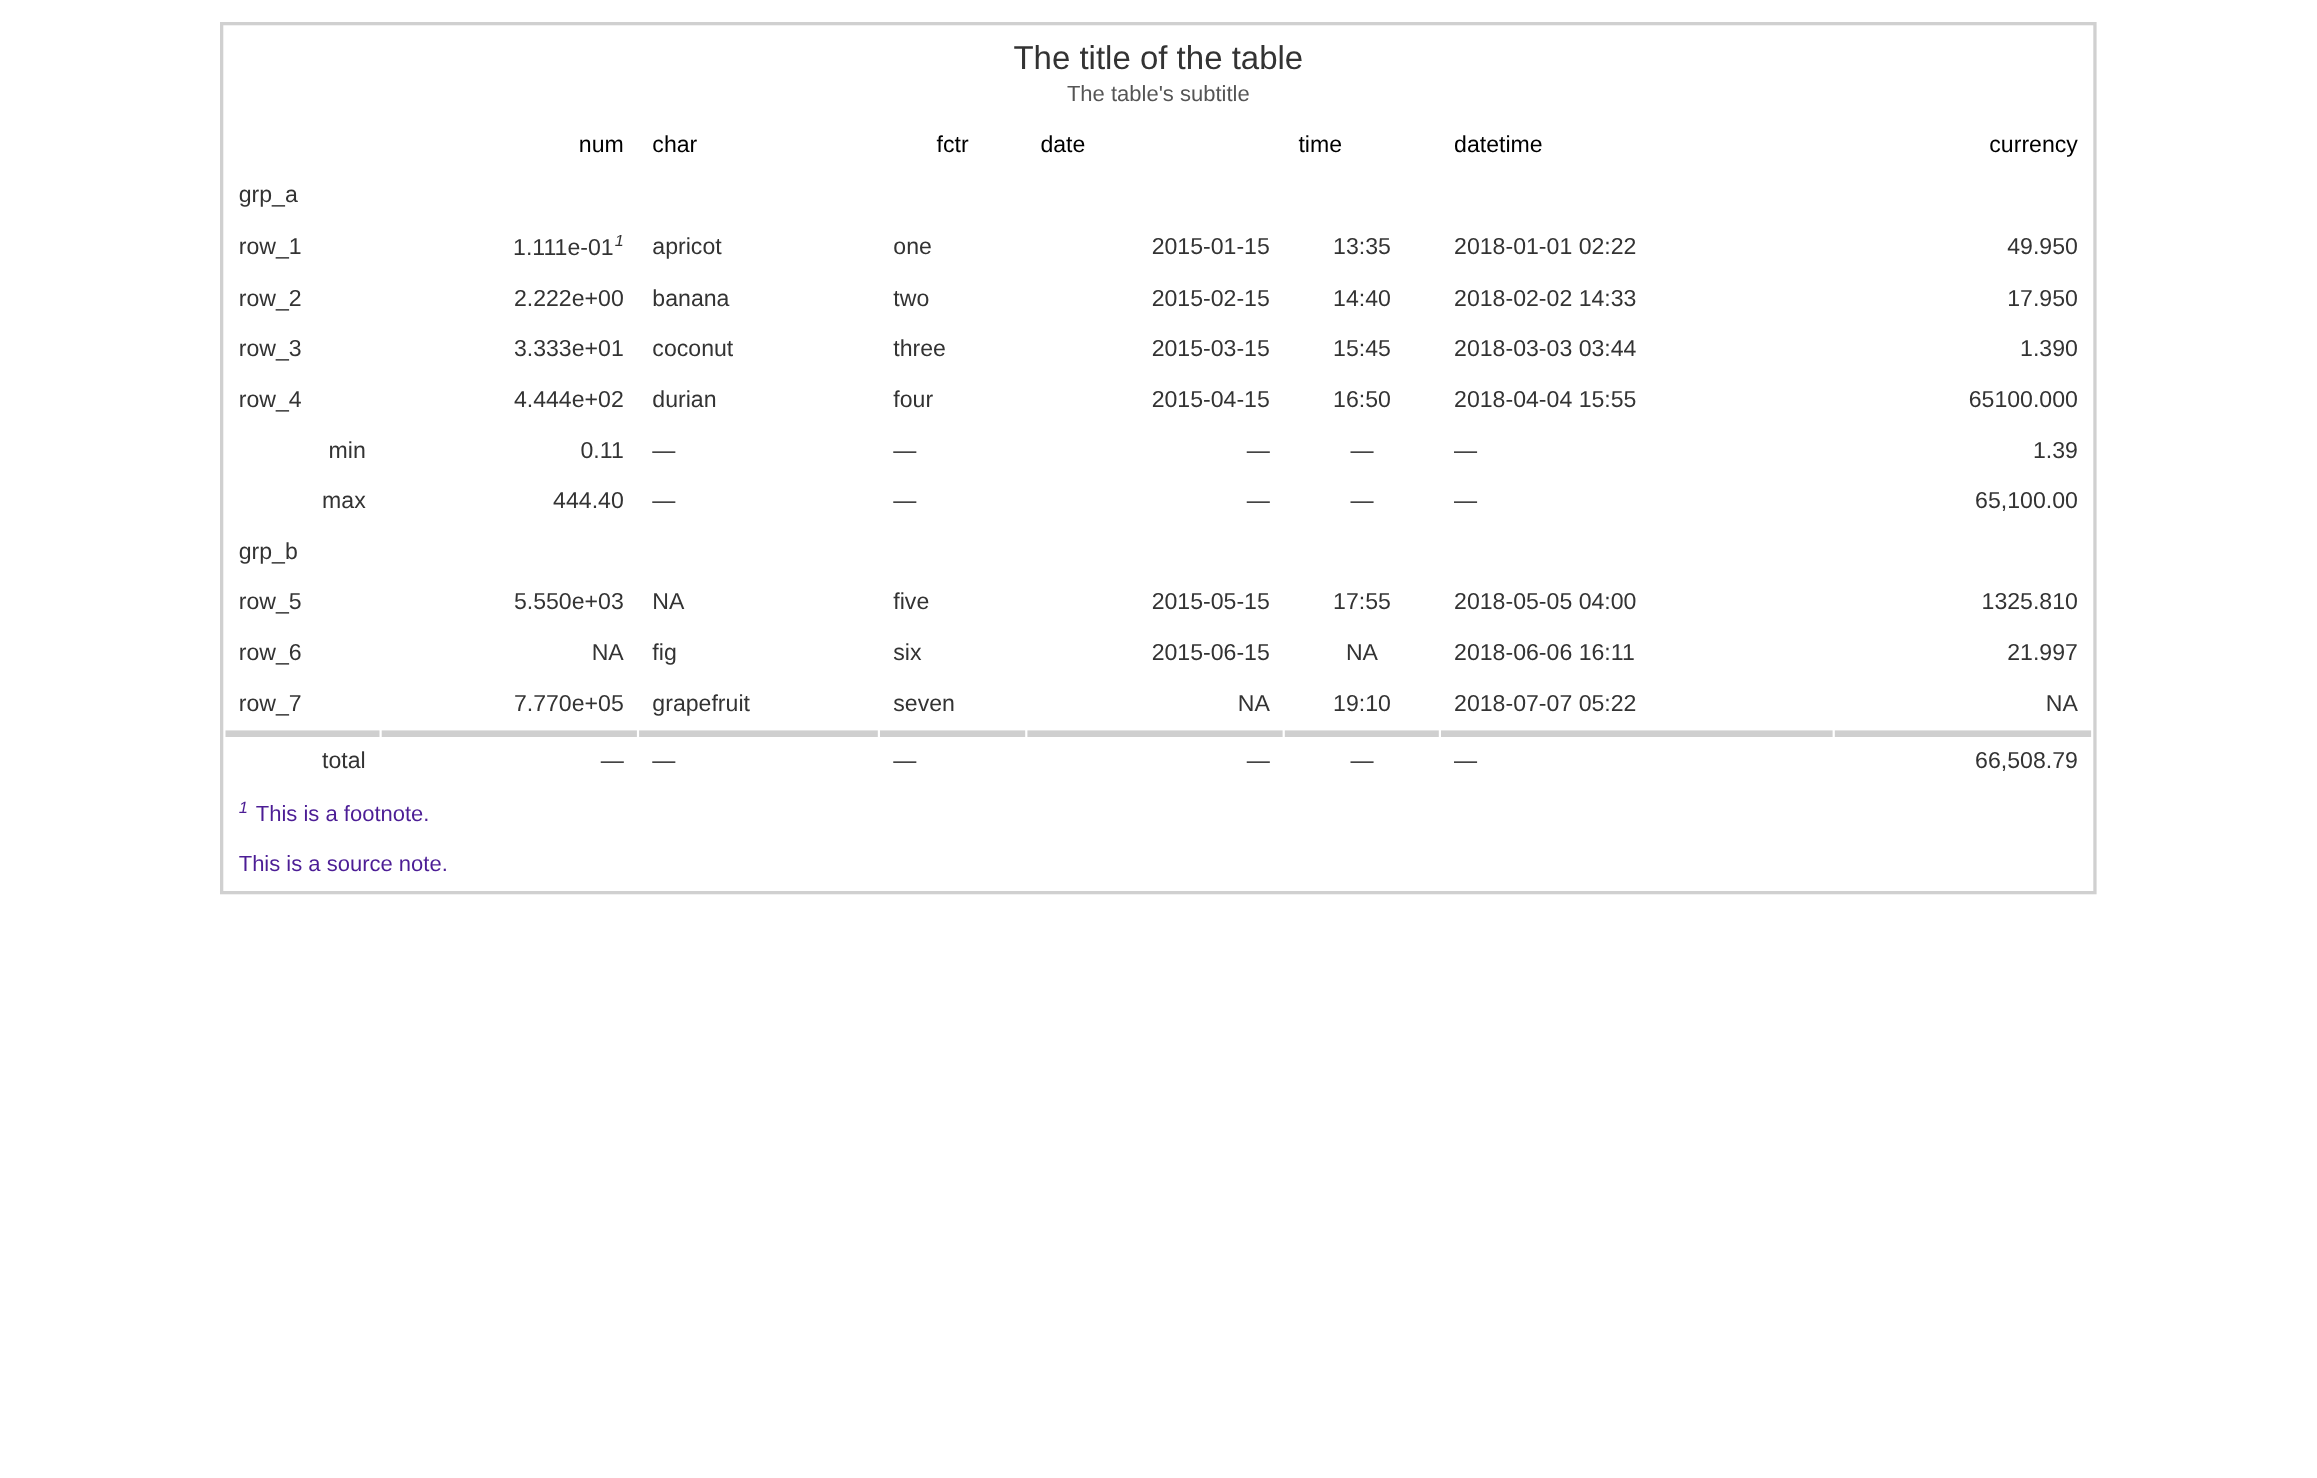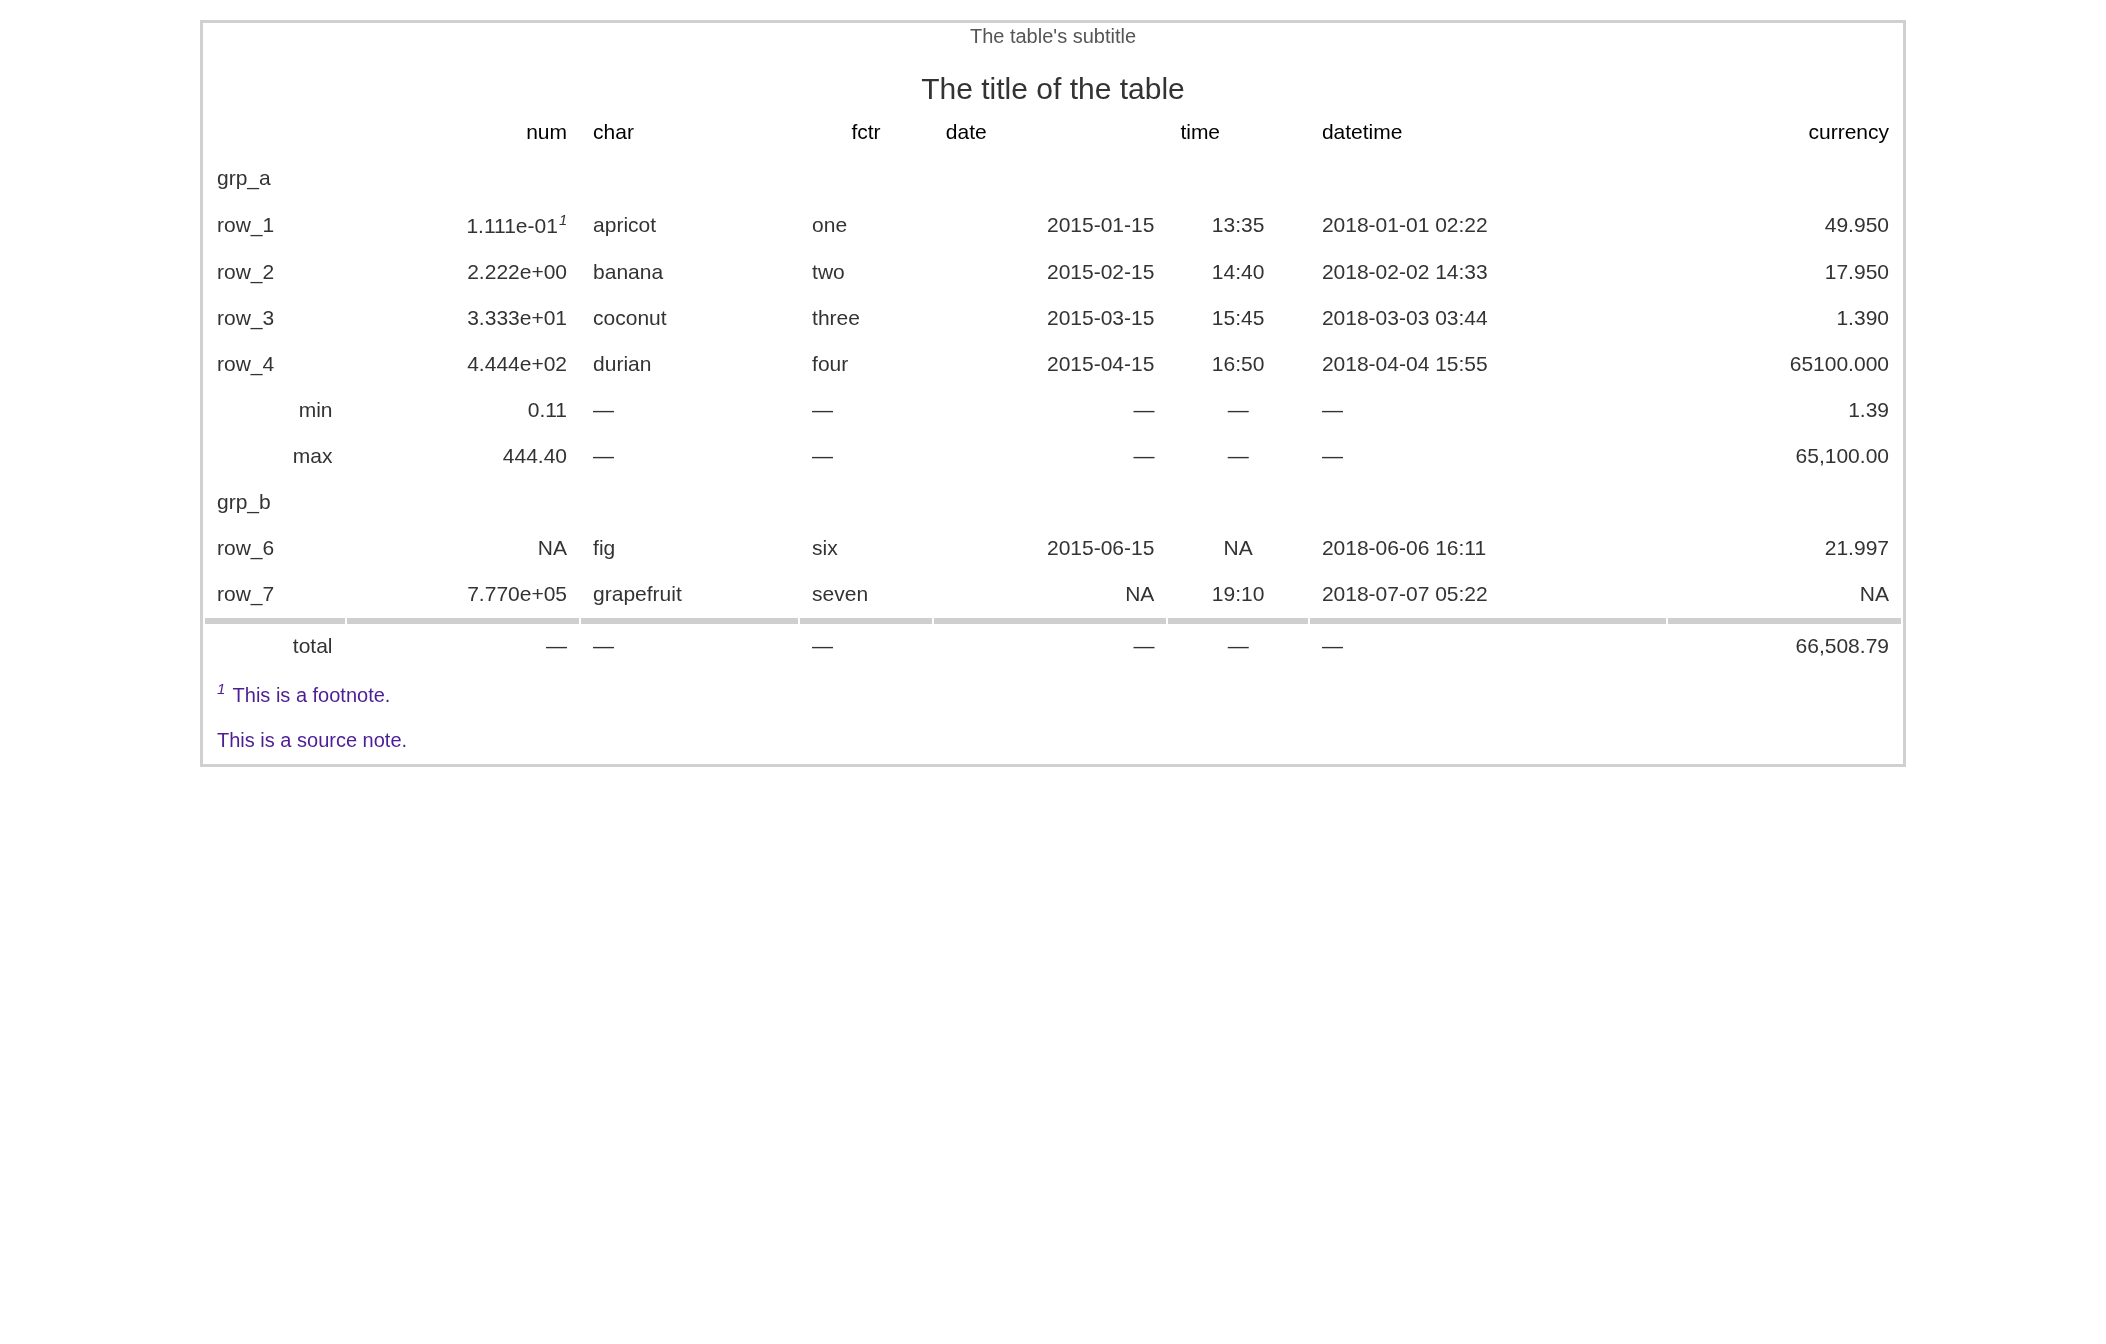--- a/index.html
+++ b/index.html
@@ -111,24 +111,24 @@
           <col class="c-char">
           <col class="c-fctr">
         <col class="c-date">
           <col class="c-time">
           <col class="c-dtm">
           <col class="c-curr">
       </colgroup>
 
       <tbody>
           <tr>
+        <th colspan="8" class="hdr-title">The title of the table</th>
+      </tr>
+      <tr>
         <th colspan="8" class="hdr-subtitle">The table's subtitle</th>
-      </tr>
-      <tr>
-        <th colspan="8" class="hdr-title">The title of the table</th>
       </tr>
 
       <tr>
         <th class="col-head left"></th>
         <th class="col-head right">num</th>
         <th class="col-head left">char</th>
         <th class="col-head center">fctr</th>
         <th class="col-head left">date</th>
         <th class="col-head left">time</th>
         <th class="col-head left">datetime</th>
@@ -200,20 +200,30 @@
         <td class="date">—</td>
         <td class="time">—</td>
         <td class="dtm">—</td>
         <td class="curr">65,100.00</td>
       </tr>
 
       <tr class="group-row">
         <td colspan="8">grp_b</td>
       </tr>
       <tr>
+        <td class="stub">row_5</td>
+        <td class="num">5.550e+03</td>
+        <td class="char">NA</td>
+        <td class="fctr">five</td>
+        <td class="date">2015-05-15</td>
+        <td class="time">17:55</td>
+        <td class="dtm">2018-05-05 04:00</td>
+        <td class="curr">1325.810</td>
+      </tr>
+      <tr>
         <td class="stub">row_6</td>
         <td class="num">NA</td>
         <td class="char">fig</td>
         <td class="fctr">six</td>
         <td class="date">2015-06-15</td>
         <td class="time">NA</td>
         <td class="dtm">2018-06-06 16:11</td>
         <td class="curr">21.997</td>
       </tr>
       <tr>

